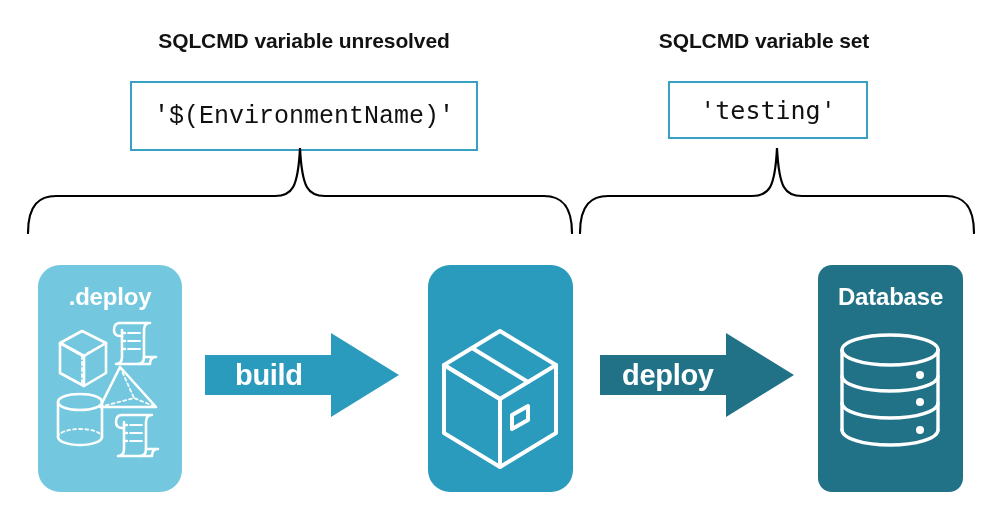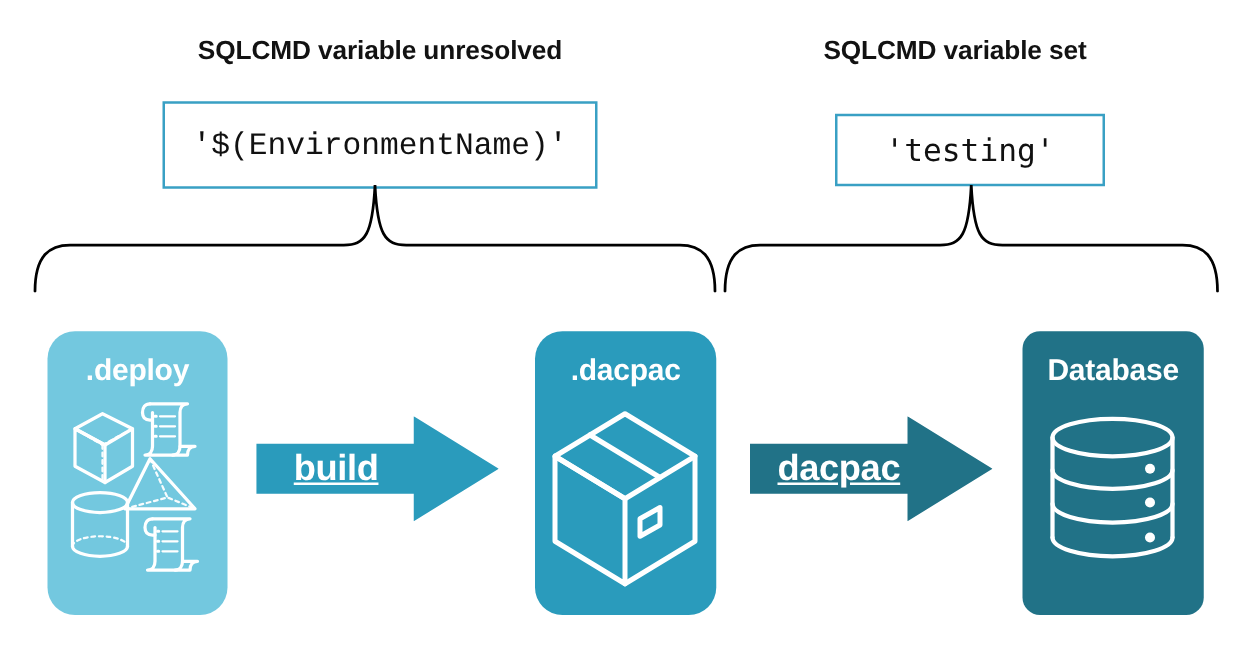--- a/index.html
+++ b/index.html
@@ -45,21 +45,21 @@
     background: #ffffff;
     display: flex;
     align-items: center;
     justify-content: center;
     font-family: "DejaVu Sans Mono", monospace;
     font-size: 25px;
     color: #111111;
     letter-spacing: 0px;
   }
   #code-box-left  { left: 130px; top: 81px; width: 348px; height: 70px; font-family: Liberation Mono, monospace; }
-  #code-box-right { left: 668px; top: 91px; width: 216px; height: 58px; }
+  #code-box-right { left: 668px; top: 81px; width: 200px; height: 58px; }
 
   
   .brace-svg { position: absolute; }
   #brace-left-wrap  { left: 26px;  top: 146px; }
   #brace-right-wrap { left: 578px; top: 146px; }
 
   
   .stage-box {
     position: absolute;
     border-radius: 22px;
@@ -93,21 +93,20 @@
   #arrow-build  { left: 205px; top: 333px; }
   #arrow-deploy { left: 600px; top: 333px; }
   .arrow-label {
     position: absolute;
     color: #ffffff;
     font-family: "Liberation Sans", sans-serif;
     font-weight: bold;
     font-size: 29px;
     letter-spacing: -0.3px;
     white-space: nowrap;
-    text-decoration: underline;
   }
   #arrow-build .arrow-label  { left: 30px; top: 26px; }
   #arrow-deploy .arrow-label { left: 22px; top: 26px; }
 </style>
 </head>
 <body>
 
 <div id="stage">
 
   <div class="heading" id="heading-left">SQLCMD variable unresolved</div>
@@ -184,40 +183,39 @@
   </div>
 
   <div class="arrow-wrap" id="arrow-build">
     <svg width="194" height="84" viewBox="0 0 194 84" xmlns="http://www.w3.org/2000/svg">
       <path d="M0 22 L126 22 L126 0 L194 42 L126 84 L126 62 L0 62 Z" fill="#2A9BBC"></path>
     </svg>
     <div class="arrow-label">build</div>
   </div>
 
   <div class="stage-box" id="box-dacpac">
-    <div class="label">.dacpac</div>
     <svg class="art" viewBox="0 0 145 227" fill="none" xmlns="http://www.w3.org/2000/svg">
       <g stroke="#ffffff" stroke-width="4" fill="none" stroke-linejoin="round" stroke-linecap="round">
 
         <path d="M72 66 L128 100 L72 134 L16 100 Z"></path>
         <path d="M16 100 L16 168 L72 202 L72 134 Z"></path>
         <path d="M128 100 L128 168 L72 202"></path>
 
         <path d="M44 83 L100 117"></path>
 
         <path d="M84 150 L100 141 L100 155 L84 164 Z"></path>
       </g>
     </svg>
   </div>
 
   <div class="arrow-wrap" id="arrow-deploy">
     <svg width="194" height="84" viewBox="0 0 194 84" xmlns="http://www.w3.org/2000/svg">
       <path d="M0 22 L126 22 L126 0 L194 42 L126 84 L126 62 L0 62 Z" fill="#217287"></path>
     </svg>
-    <div class="arrow-label">dacpac</div>
+    <div class="arrow-label">deploy</div>
   </div>
 
   <div class="stage-box" id="box-database">
     <div class="label">Database</div>
     <svg class="art" viewBox="0 0 145 227" fill="none" xmlns="http://www.w3.org/2000/svg">
       <g stroke="#ffffff" stroke-width="3.4" fill="none" stroke-linejoin="round" stroke-linecap="round">
         <ellipse cx="72" cy="85" rx="48" ry="15"></ellipse>
         <path d="M24 85 L24 165"></path>
         <path d="M120 85 L120 165"></path>
         <path d="M24 165 C24 173.3 45.5 180 72 180 C98.5 180 120 173.3 120 165"></path>

